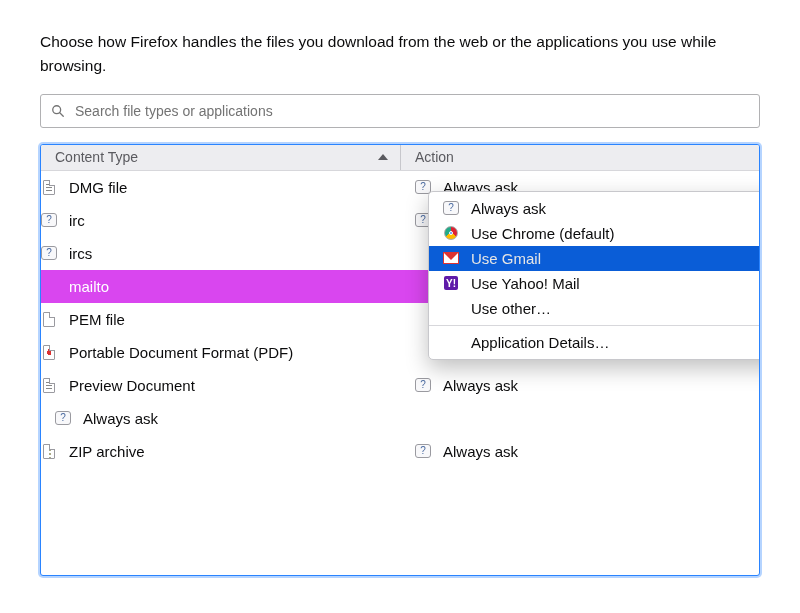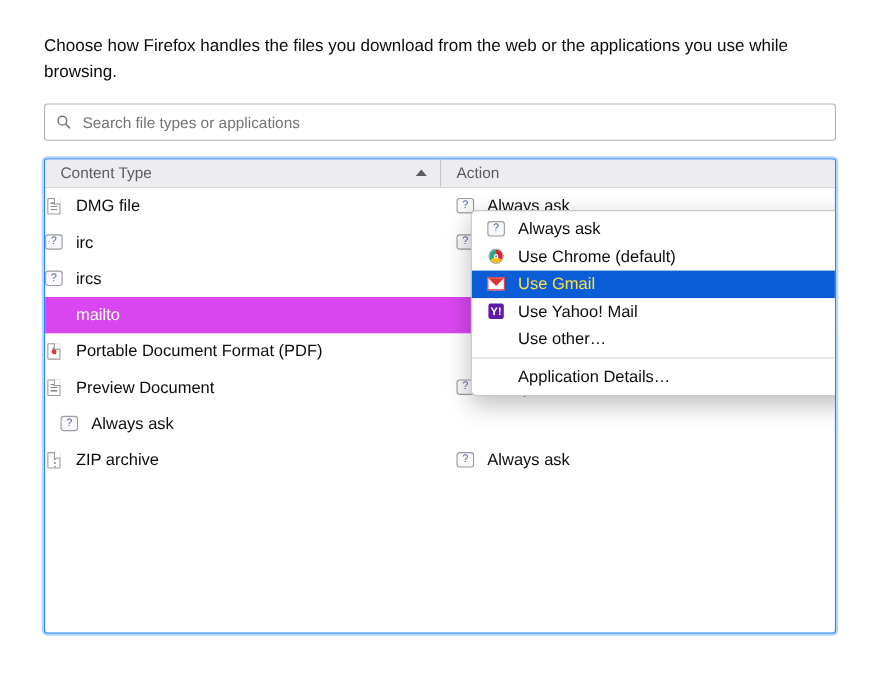--- a/index.html
+++ b/index.html
@@ -190,21 +190,21 @@
   .menu-item {
     height: 25px;
     display: flex;
     align-items: center;
     padding: 0 14px;
     gap: 12px;
     font-size: 15px;
   }
   .menu-item.highlight {
     background: #0a5dd7;
-    color: #fde047;
+    color: #e5e5e5;
     align-items: center;
   }
   .menu-sep {
     height: 1px;
     background: #d7d7db;
     margin: 4px 0;
   }
   .menu-item .m-icon { width:16px;height:16px;display:inline-flex;align-items:center;justify-content:center;flex:0 0 auto; }
 </style>
 </head>
@@ -278,20 +278,31 @@
             </span>
             <span class="ct-label">mailto</span>
           </div>
           <div class="cell-ac">
             <span class="ac-label"></span>
           </div>
         </div>
         <div class="row">
           <div class="cell-ct">
             <span class="file-icon">
+              <span class="icon-doc"></span>
+            </span>
+            <span class="ct-label">PEM file</span>
+          </div>
+          <div class="cell-ac">
+            <span class="ac-label"></span>
+          </div>
+        </div>
+        <div class="row">
+          <div class="cell-ct">
+            <span class="file-icon">
               <span class="icon-doc pdf"></span>
             </span>
             <span class="ct-label">Portable Document Format (PDF)</span>
           </div>
           <div class="cell-ac">
             <span class="ac-label"></span>
           </div>
         </div>
         <div class="row">
           <div class="cell-ct">

